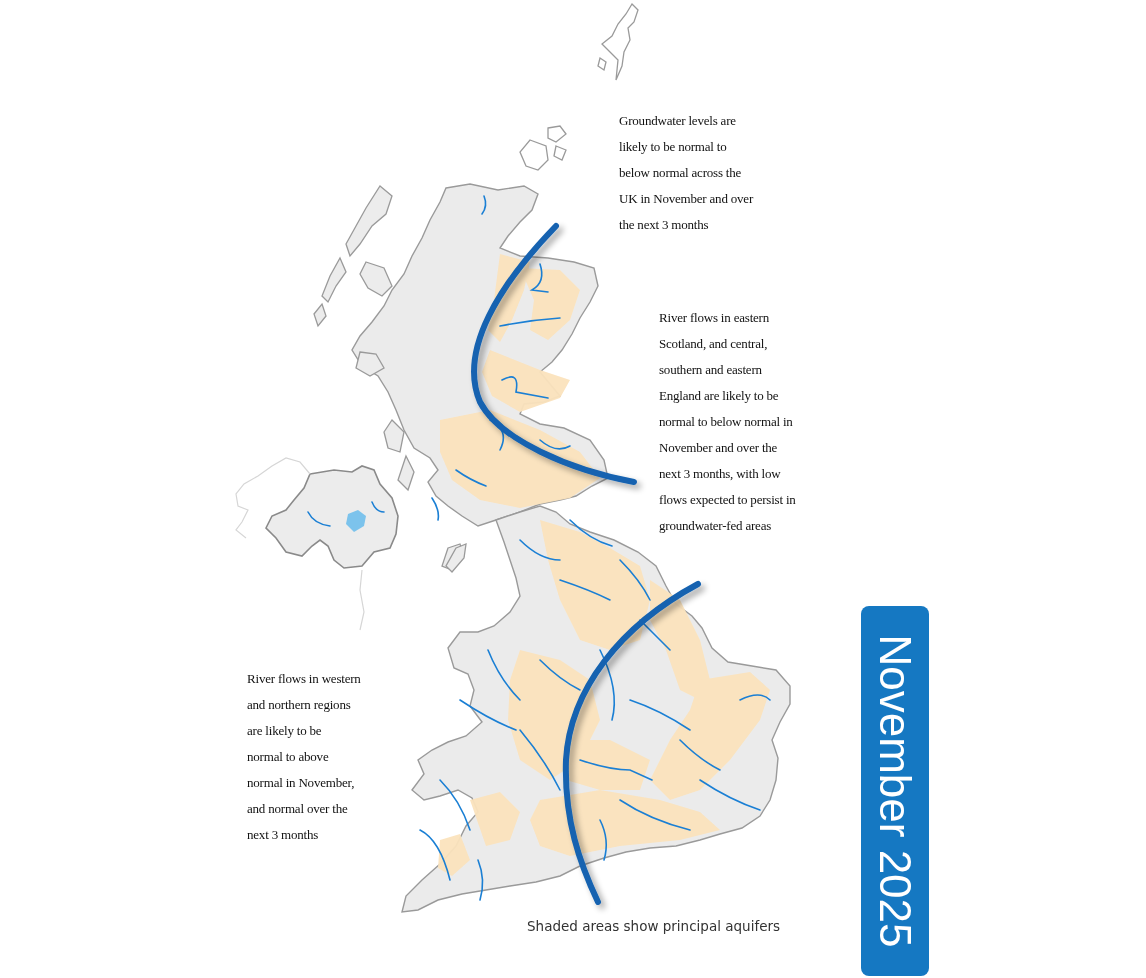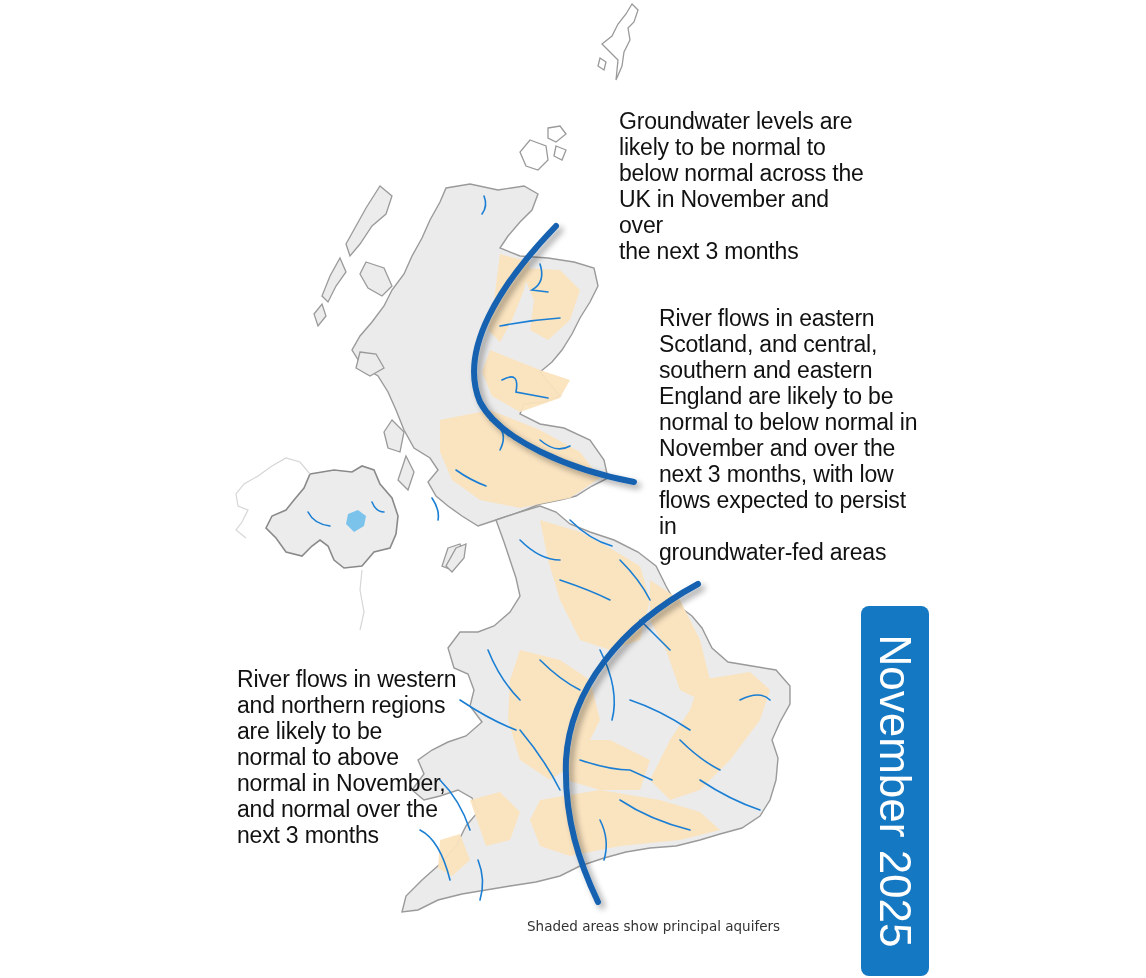--- a/index.html
+++ b/index.html
@@ -1,23 +1,23 @@
 <!DOCTYPE html>
 <html><head>
 <meta charset="utf-8">
 <style>
   html, body { margin:0; padding:0; background:#ffffff; }
   body { width:1146px; height:978px; position:relative; overflow:hidden;
          font-family:"Liberation Sans", "DejaVu Sans", sans-serif; color:#111; }
   .map-svg { position:absolute; left:0; top:0; width:1146px; height:978px; }
-  .annot { position:absolute; font-family:Liberation Sans, sans-serif; font-size:23px;
+  .annot { position:absolute; font-family:Liberation Serif, serif; font-size:13px;
            line-height:26px; color:#111; white-space:pre-line; letter-spacing:-0.2px; }
   #annot-groundwater { left:619px; top:108px; width:260px; }
   #annot-east { left:659px; top:277px; width:270px;margin-top:28px; }
-  #annot-west { left:237px; top:666px; width:230px; }
+  #annot-west { left:247px; top:666px; width:230px; }
   .caption { position:absolute; left:527px; top:918px; font-family:"DejaVu Sans", sans-serif;
              font-size:13.5px; color:#333; }
   .month-badge { position:absolute; left:861px; top:606px; width:68px; height:370px;
                  background:#1578c2; border-radius:8px; }
   .month-badge span { position:absolute; left:50%; top:50%; transform:translate(-50%,-50%) rotate(90deg);
                       white-space:nowrap; color:#ffffff; font-family:"Liberation Sans", sans-serif;
                       font-size:44px; letter-spacing:0px; }
 </style>
 </head>
 <body>

